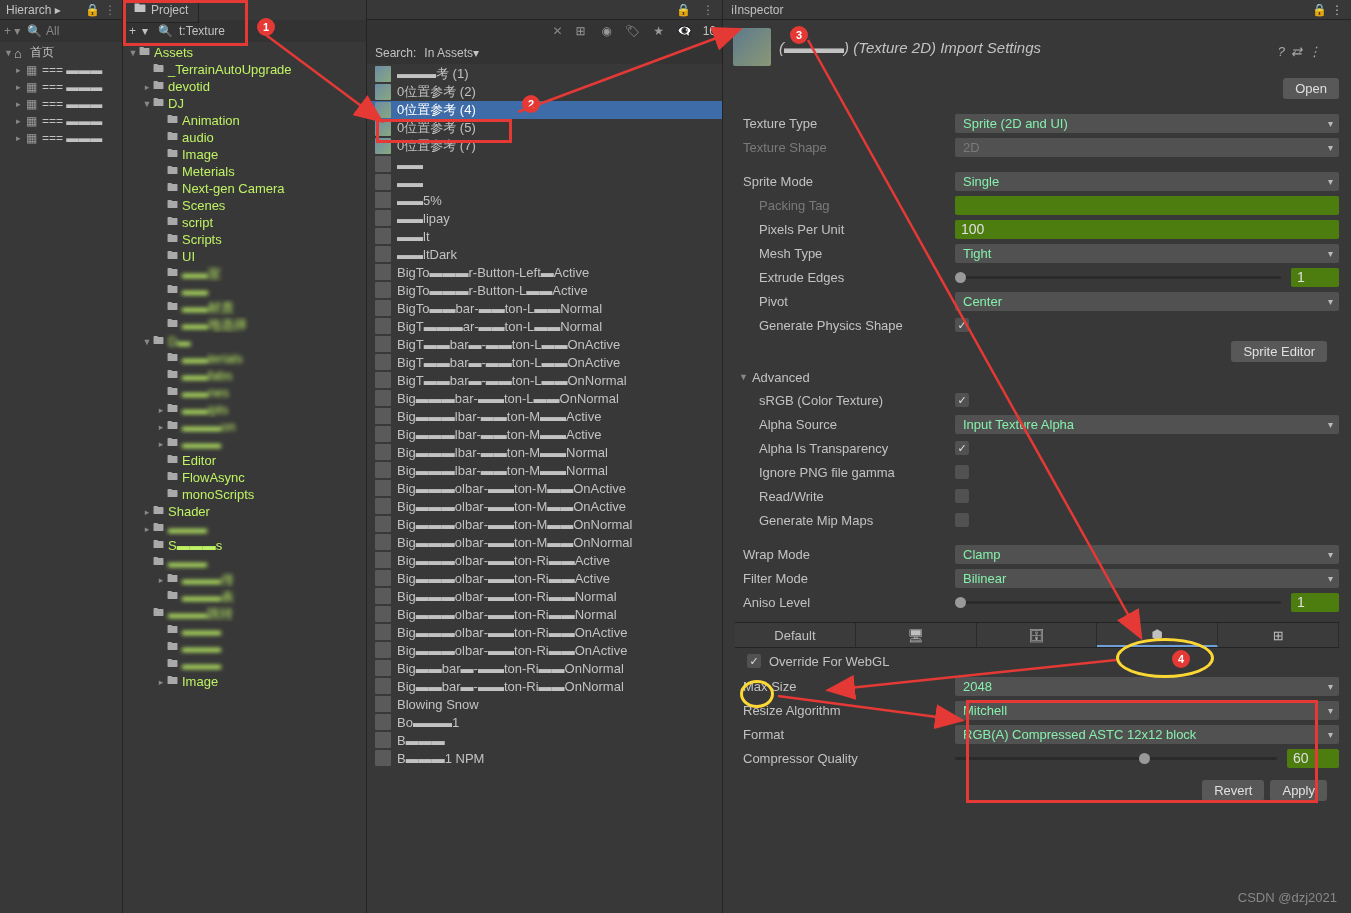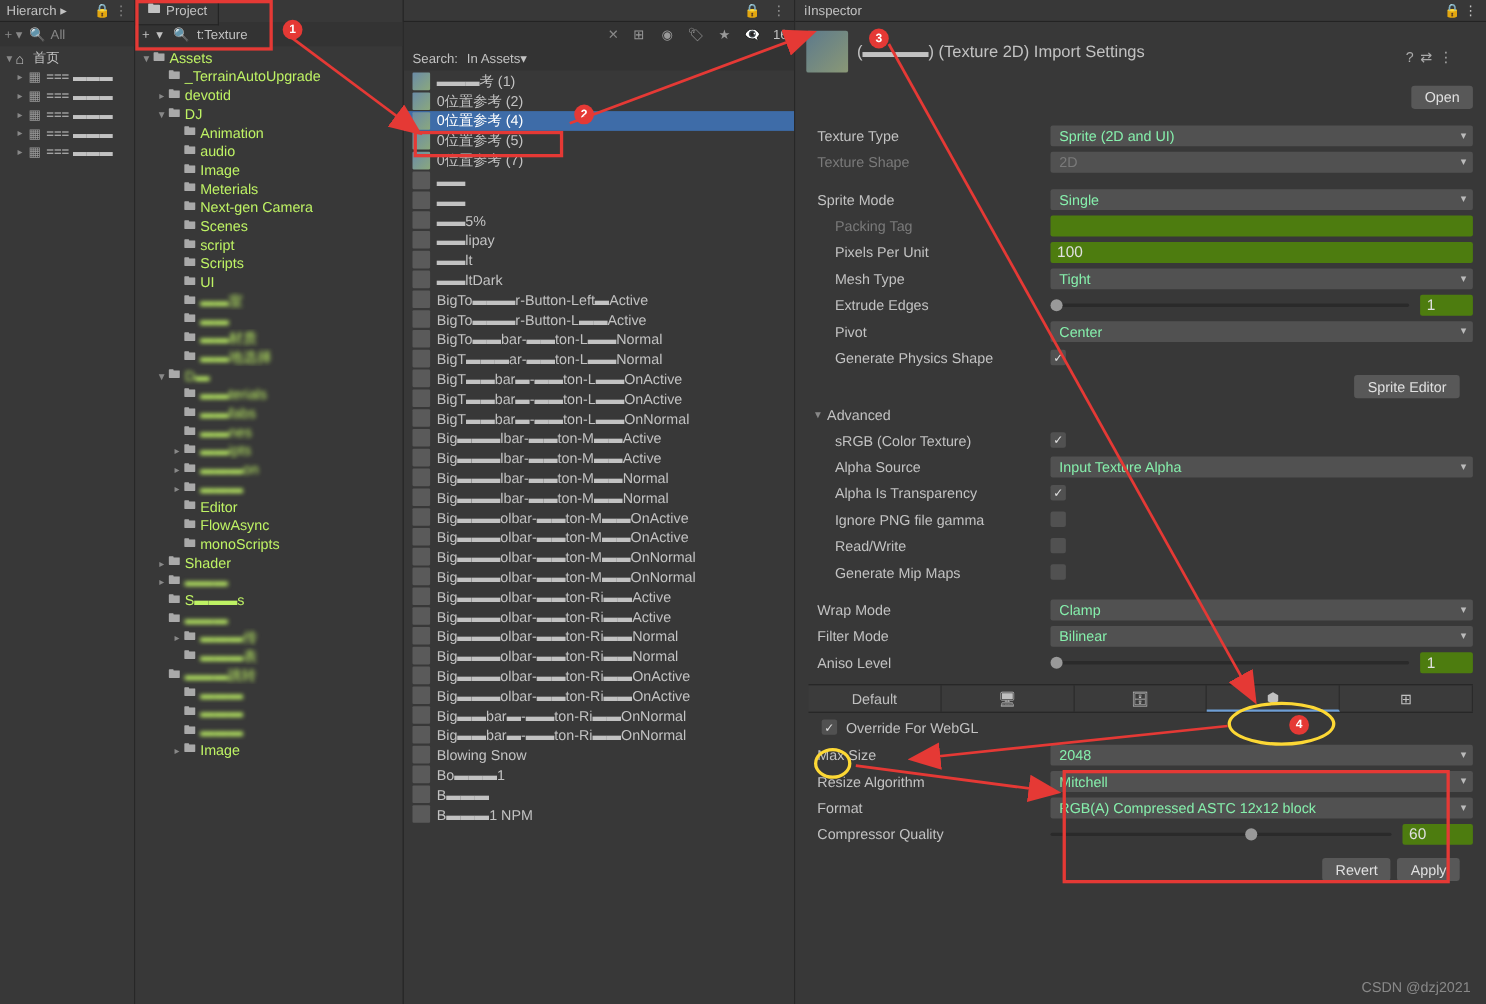--- a/index.html
+++ b/index.html
@@ -38,21 +38,21 @@
 .list-area { flex:1; overflow-y:auto; padding:1px 0; }
 .asset-row { height:18px; display:flex; align-items:center; padding-left:8px; font-size:13px; color:#c2c2c2; }
 .asset-row.selected { background:#3e6ca8; color:#fff; }
 .thumb { width:16px; height:16px; background:#5a5a5a; margin-right:6px; border-radius:1px; }
 .thumb.img { background:linear-gradient(135deg,#6b8ca8,#8aa87d); }
 
 
 .inspector { flex:1; background:#383838; display:flex; flex-direction:column; }
 .insp-header { height:20px; display:flex; align-items:center; padding:0 8px; font-size:12px; border-bottom:1px solid #232323; }
 .insp-header .dots { margin-left:auto; }
-.title-row { padding:8px 10px; display:flex; align-items:center; gap:8px; }
+.title-row { padding:8px 10px; display:flex; align-items:center; gap:8px;font-style:italic; }
 .preview-box { width:38px; height:38px; background:linear-gradient(135deg,#5d7a8c,#8a9876); border-radius:2px; }
 .title-text { font-size:15px; color:#c2c2c2; }
 .fields { padding:8px 12px; }
 .field-row { height:24px; display:flex; align-items:center; }
 .field-label { width:220px; font-size:13px; color:#c2c2c2; padding-left:8px; }
 .field-label.sub { padding-left:24px; }
 .field-label.dim { color:#7a7a7a; }
 .dropdown { flex:1; background:#515151; color:#86efac; height:19px; border-radius:2px; display:flex; align-items:center; padding:0 8px; font-size:13px; position:relative; }
 .dropdown::after { content:"▾"; position:absolute; right:6px; font-size:10px; color:#bbb; }
 .dropdown.dim { color:#7a7a7a;text-align:center; }
@@ -418,20 +418,24 @@
           <div class="asset-row">
             <div class="thumb "></div>
             <span>BigT▬▬bar▬-▬▬ton-L▬▬OnActive</span>
           </div>
           <div class="asset-row">
             <div class="thumb "></div>
             <span>BigT▬▬bar▬-▬▬ton-L▬▬OnNormal</span>
           </div>
           <div class="asset-row">
             <div class="thumb "></div>
+            <span>Big▬▬▬bar-▬▬ton-L▬▬OnNormal</span>
+          </div>
+          <div class="asset-row">
+            <div class="thumb "></div>
             <span>Big▬▬▬lbar-▬▬ton-M▬▬Active</span>
           </div>
           <div class="asset-row">
             <div class="thumb "></div>
             <span>Big▬▬▬lbar-▬▬ton-M▬▬Active</span>
           </div>
           <div class="asset-row">
             <div class="thumb "></div>
             <span>Big▬▬▬lbar-▬▬ton-M▬▬Normal</span>
           </div>
@@ -648,21 +652,21 @@
       <div class="field-row">
           <div class="field-label">Format</div>
           <div class="dropdown">RGB(A) Compressed ASTC 12x12 block</div>
         </div>
       <div class="field-row">
           <div class="field-label">Compressor Quality</div>
           <div class="slider-row">
             <div class="slider-track">
               <div class="slider-thumb" style="left:57%"></div>
             </div>
-            <div class="input-box" style="width:64px">60</div>
+            <div class="input-box" style="width:52px">60</div>
           </div>
         </div>
 
       <div class="footer-btns">
         <div class="grey-btn">Revert</div>
         <div class="grey-btn">Apply</div>
       </div>
     </div>
   </div>
 </div>

